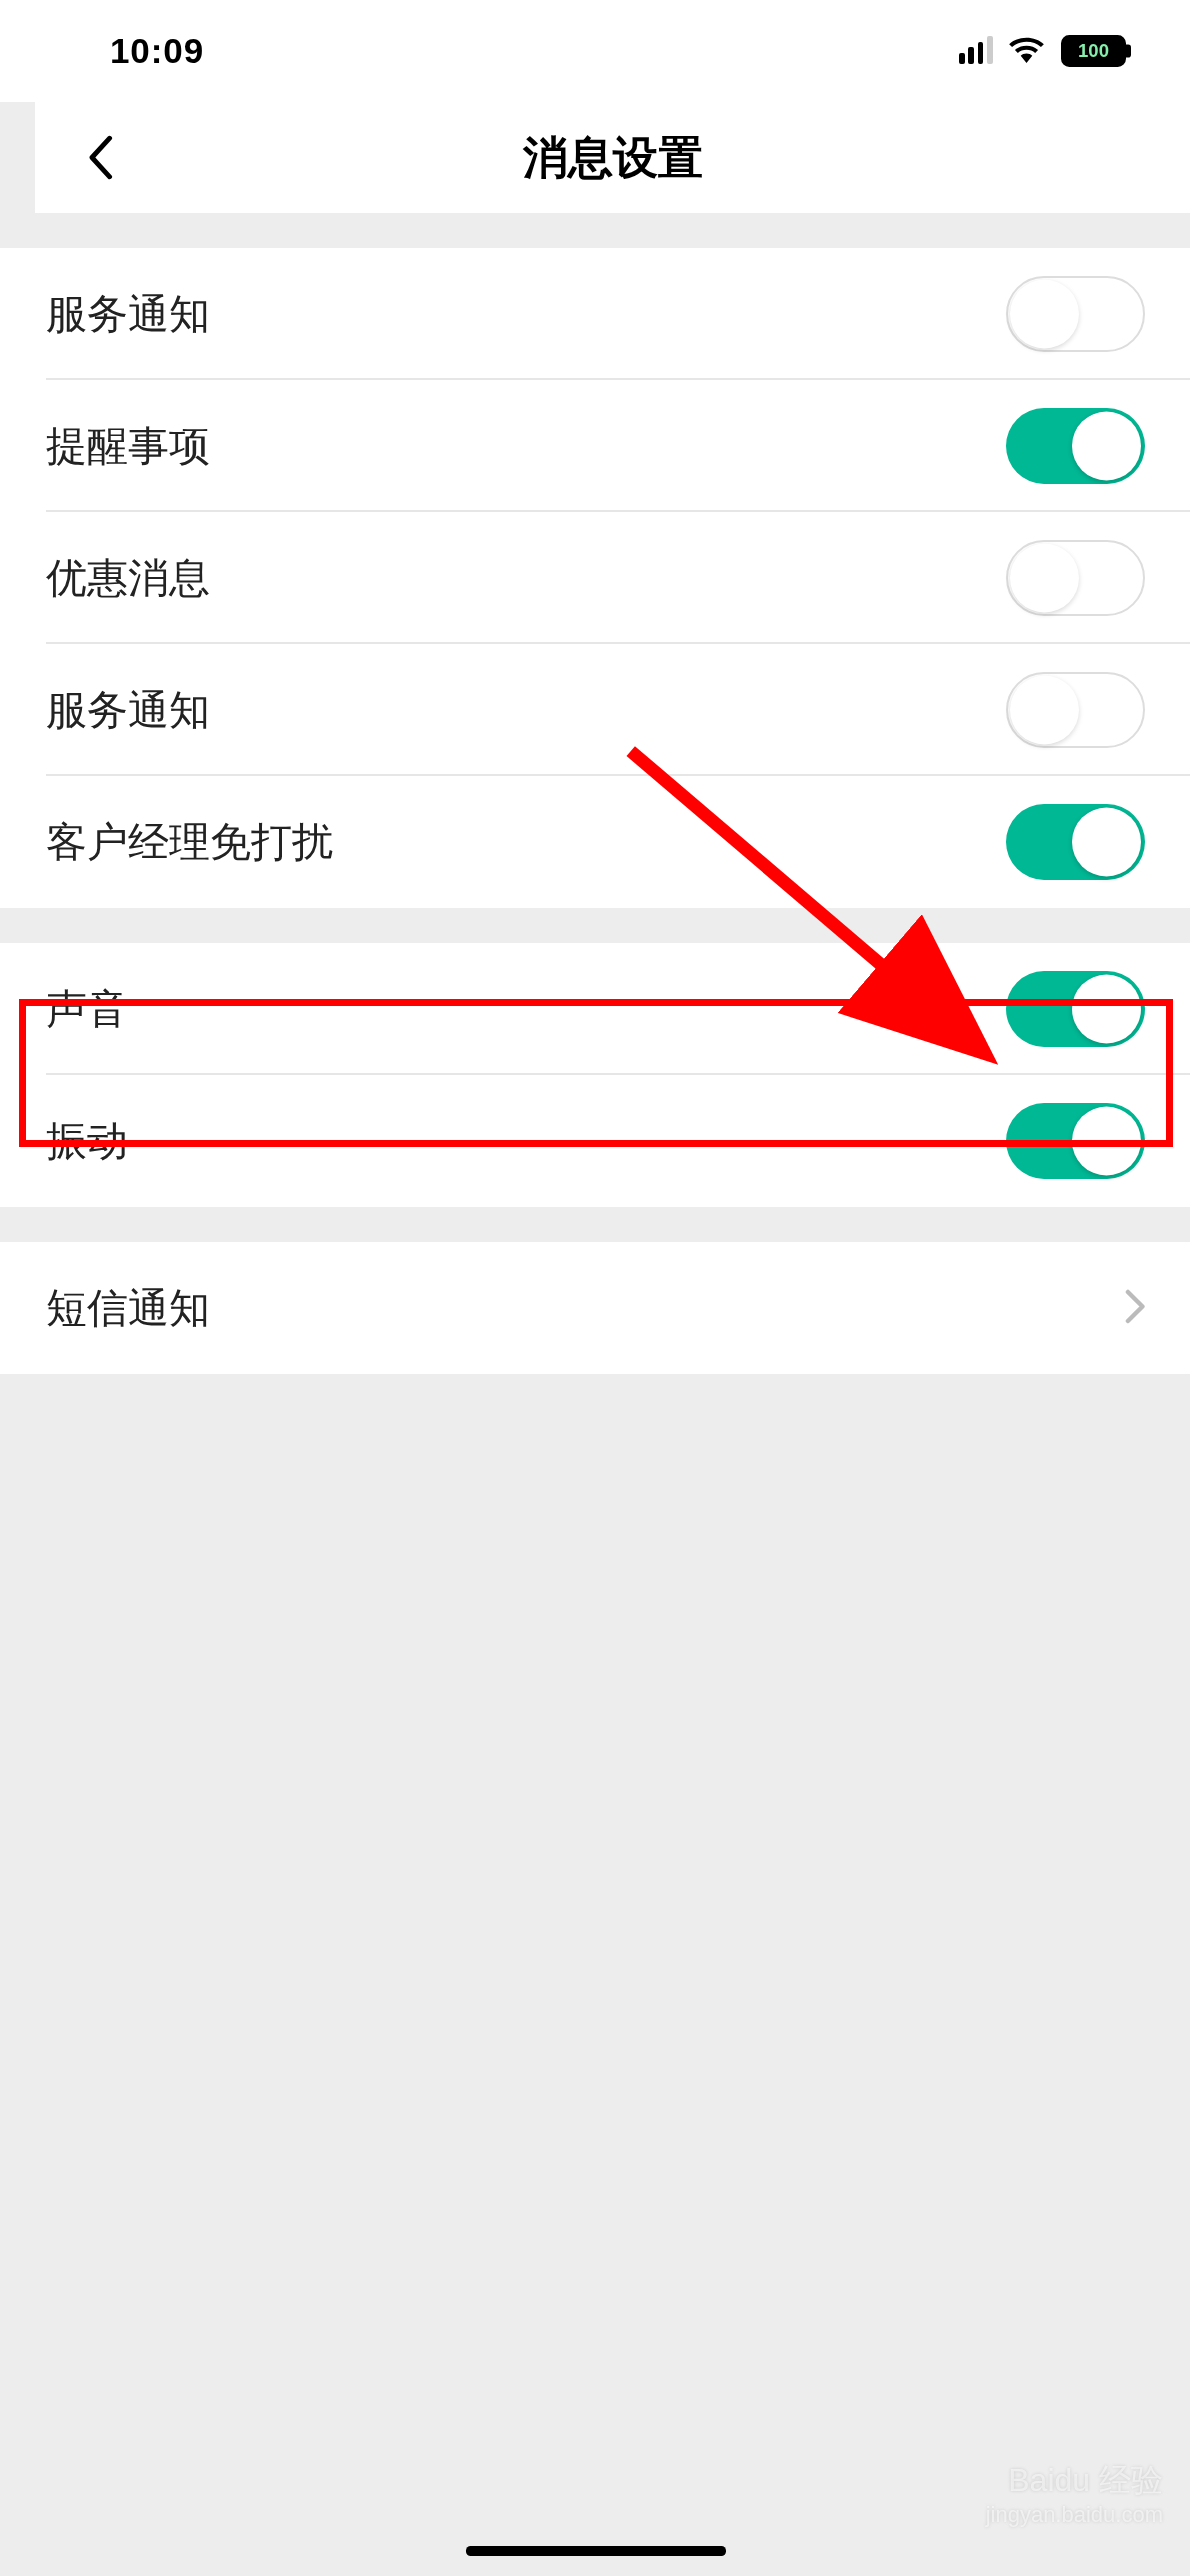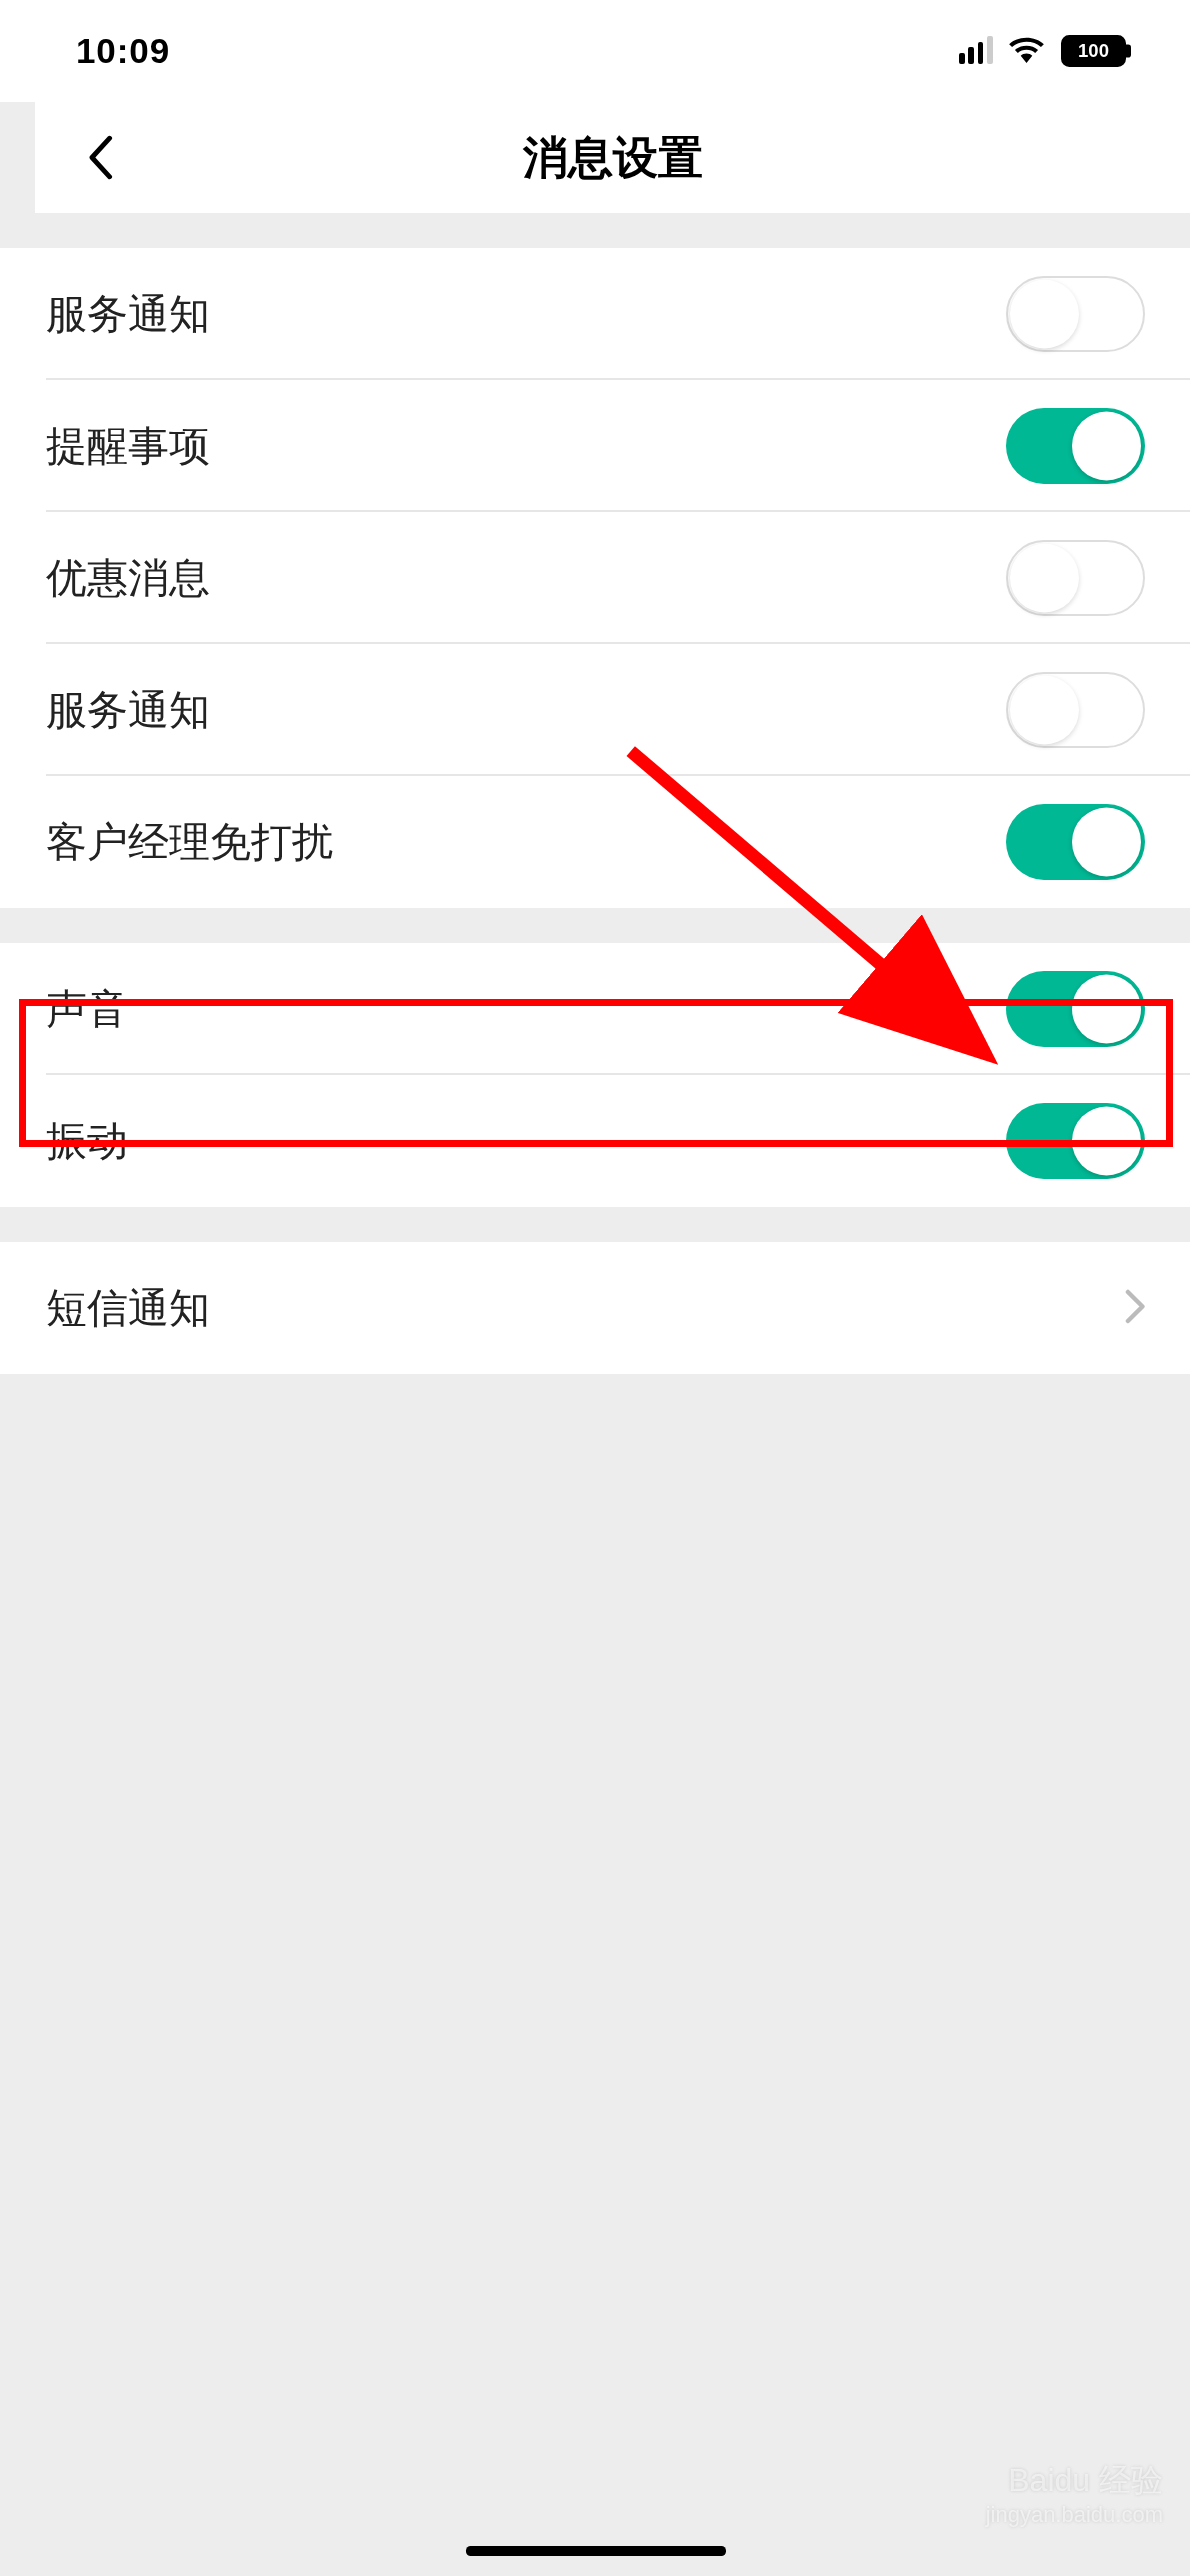--- a/index.html
+++ b/index.html
@@ -14,21 +14,21 @@
       background: #ededed;
       font-family: -apple-system, "PingFang SC", "Helvetica Neue", sans-serif;
       position: relative;
       overflow: hidden;
     }
     .status-bar {
       height: 102px;
       display: flex;
       align-items: center;
       justify-content: space-between;
-      padding: 0 65px 0 76px;
+      padding: 0 65px 0 110px;
       background: #fff;
     }
     .status-time {
       font-size: 35px;
       font-weight: 700;
       letter-spacing: 0.9px;
     }
     .status-icons {
       display: flex;
       align-items: center;
@@ -66,21 +66,21 @@
       position: absolute;
       right: -6.5px;
       top: 50%;
       transform: translateY(-50%);
       width: 4.6px;
       height: 13px;
       background: #000;
       border-radius: 0 2.8px 2.8px 0;
     }
     .battery-text {
-      color: #ffffff;
+      color: #86efac;
       font-size: 18.5px;
       font-weight: 700;
     }
     .nav-bar {
       height: 111px;
       background: #fff;
       display: flex;
       align-items: center;
       position: relative;
       padding: 0 37px;

